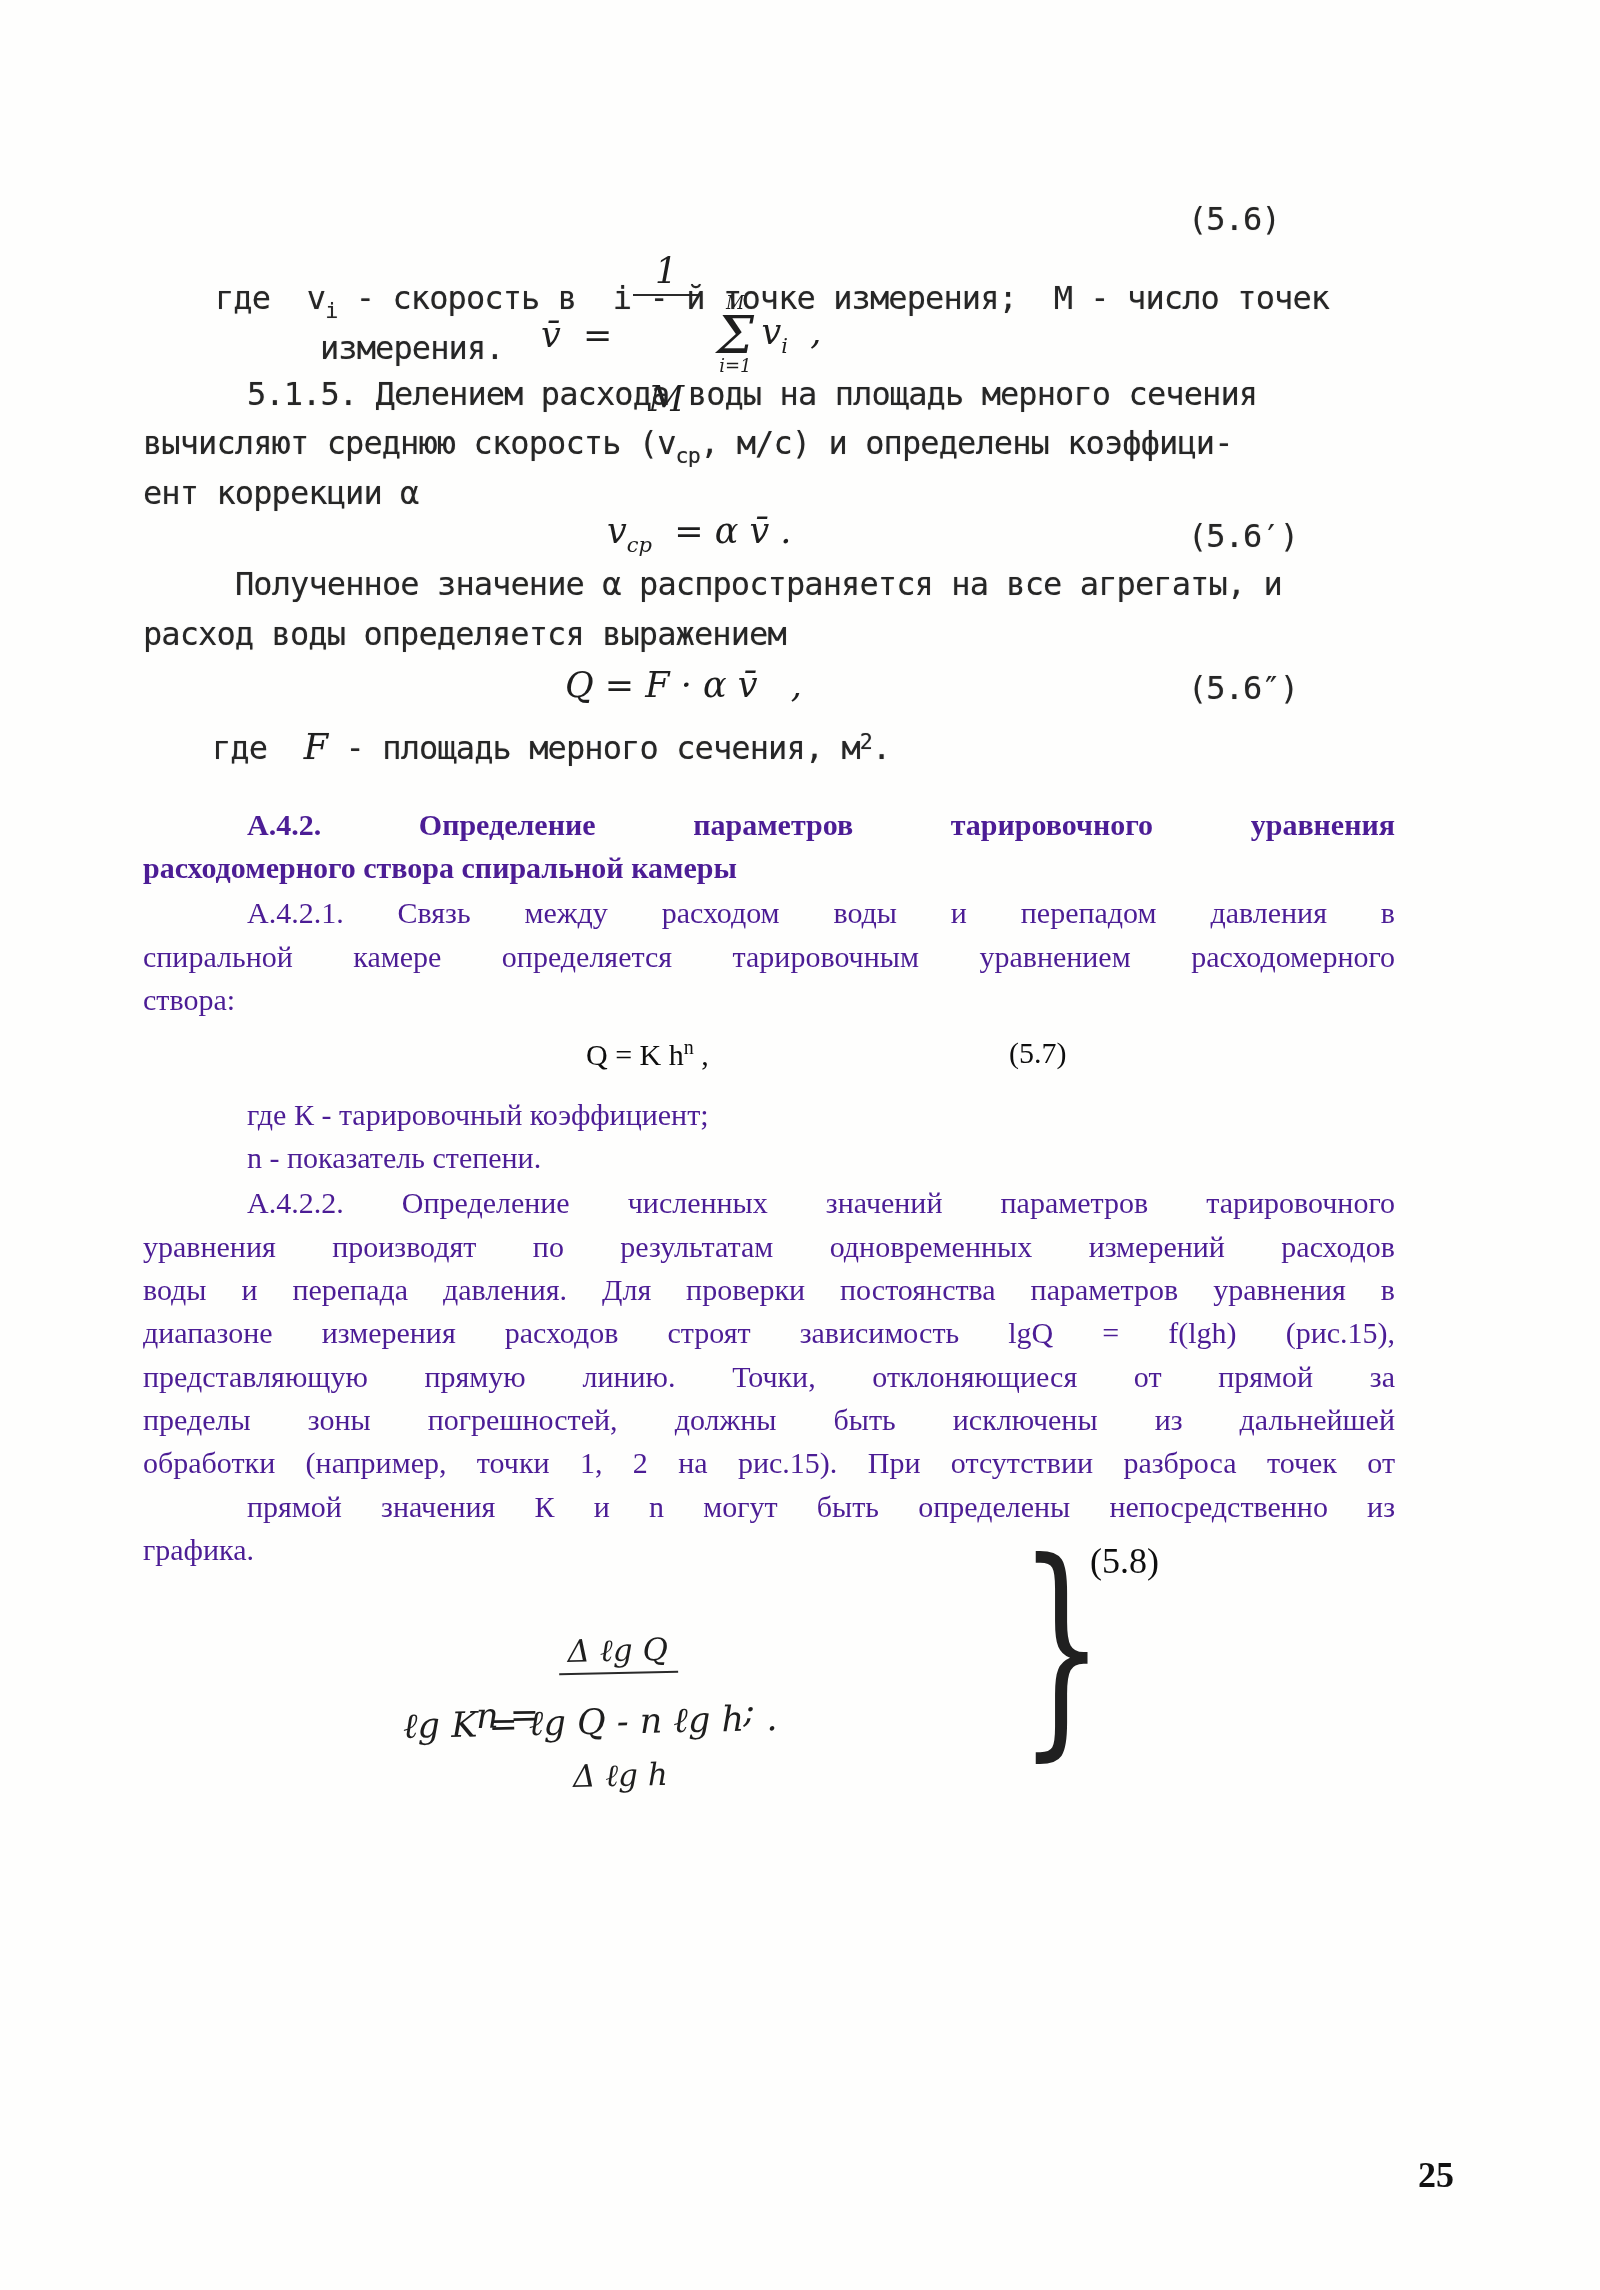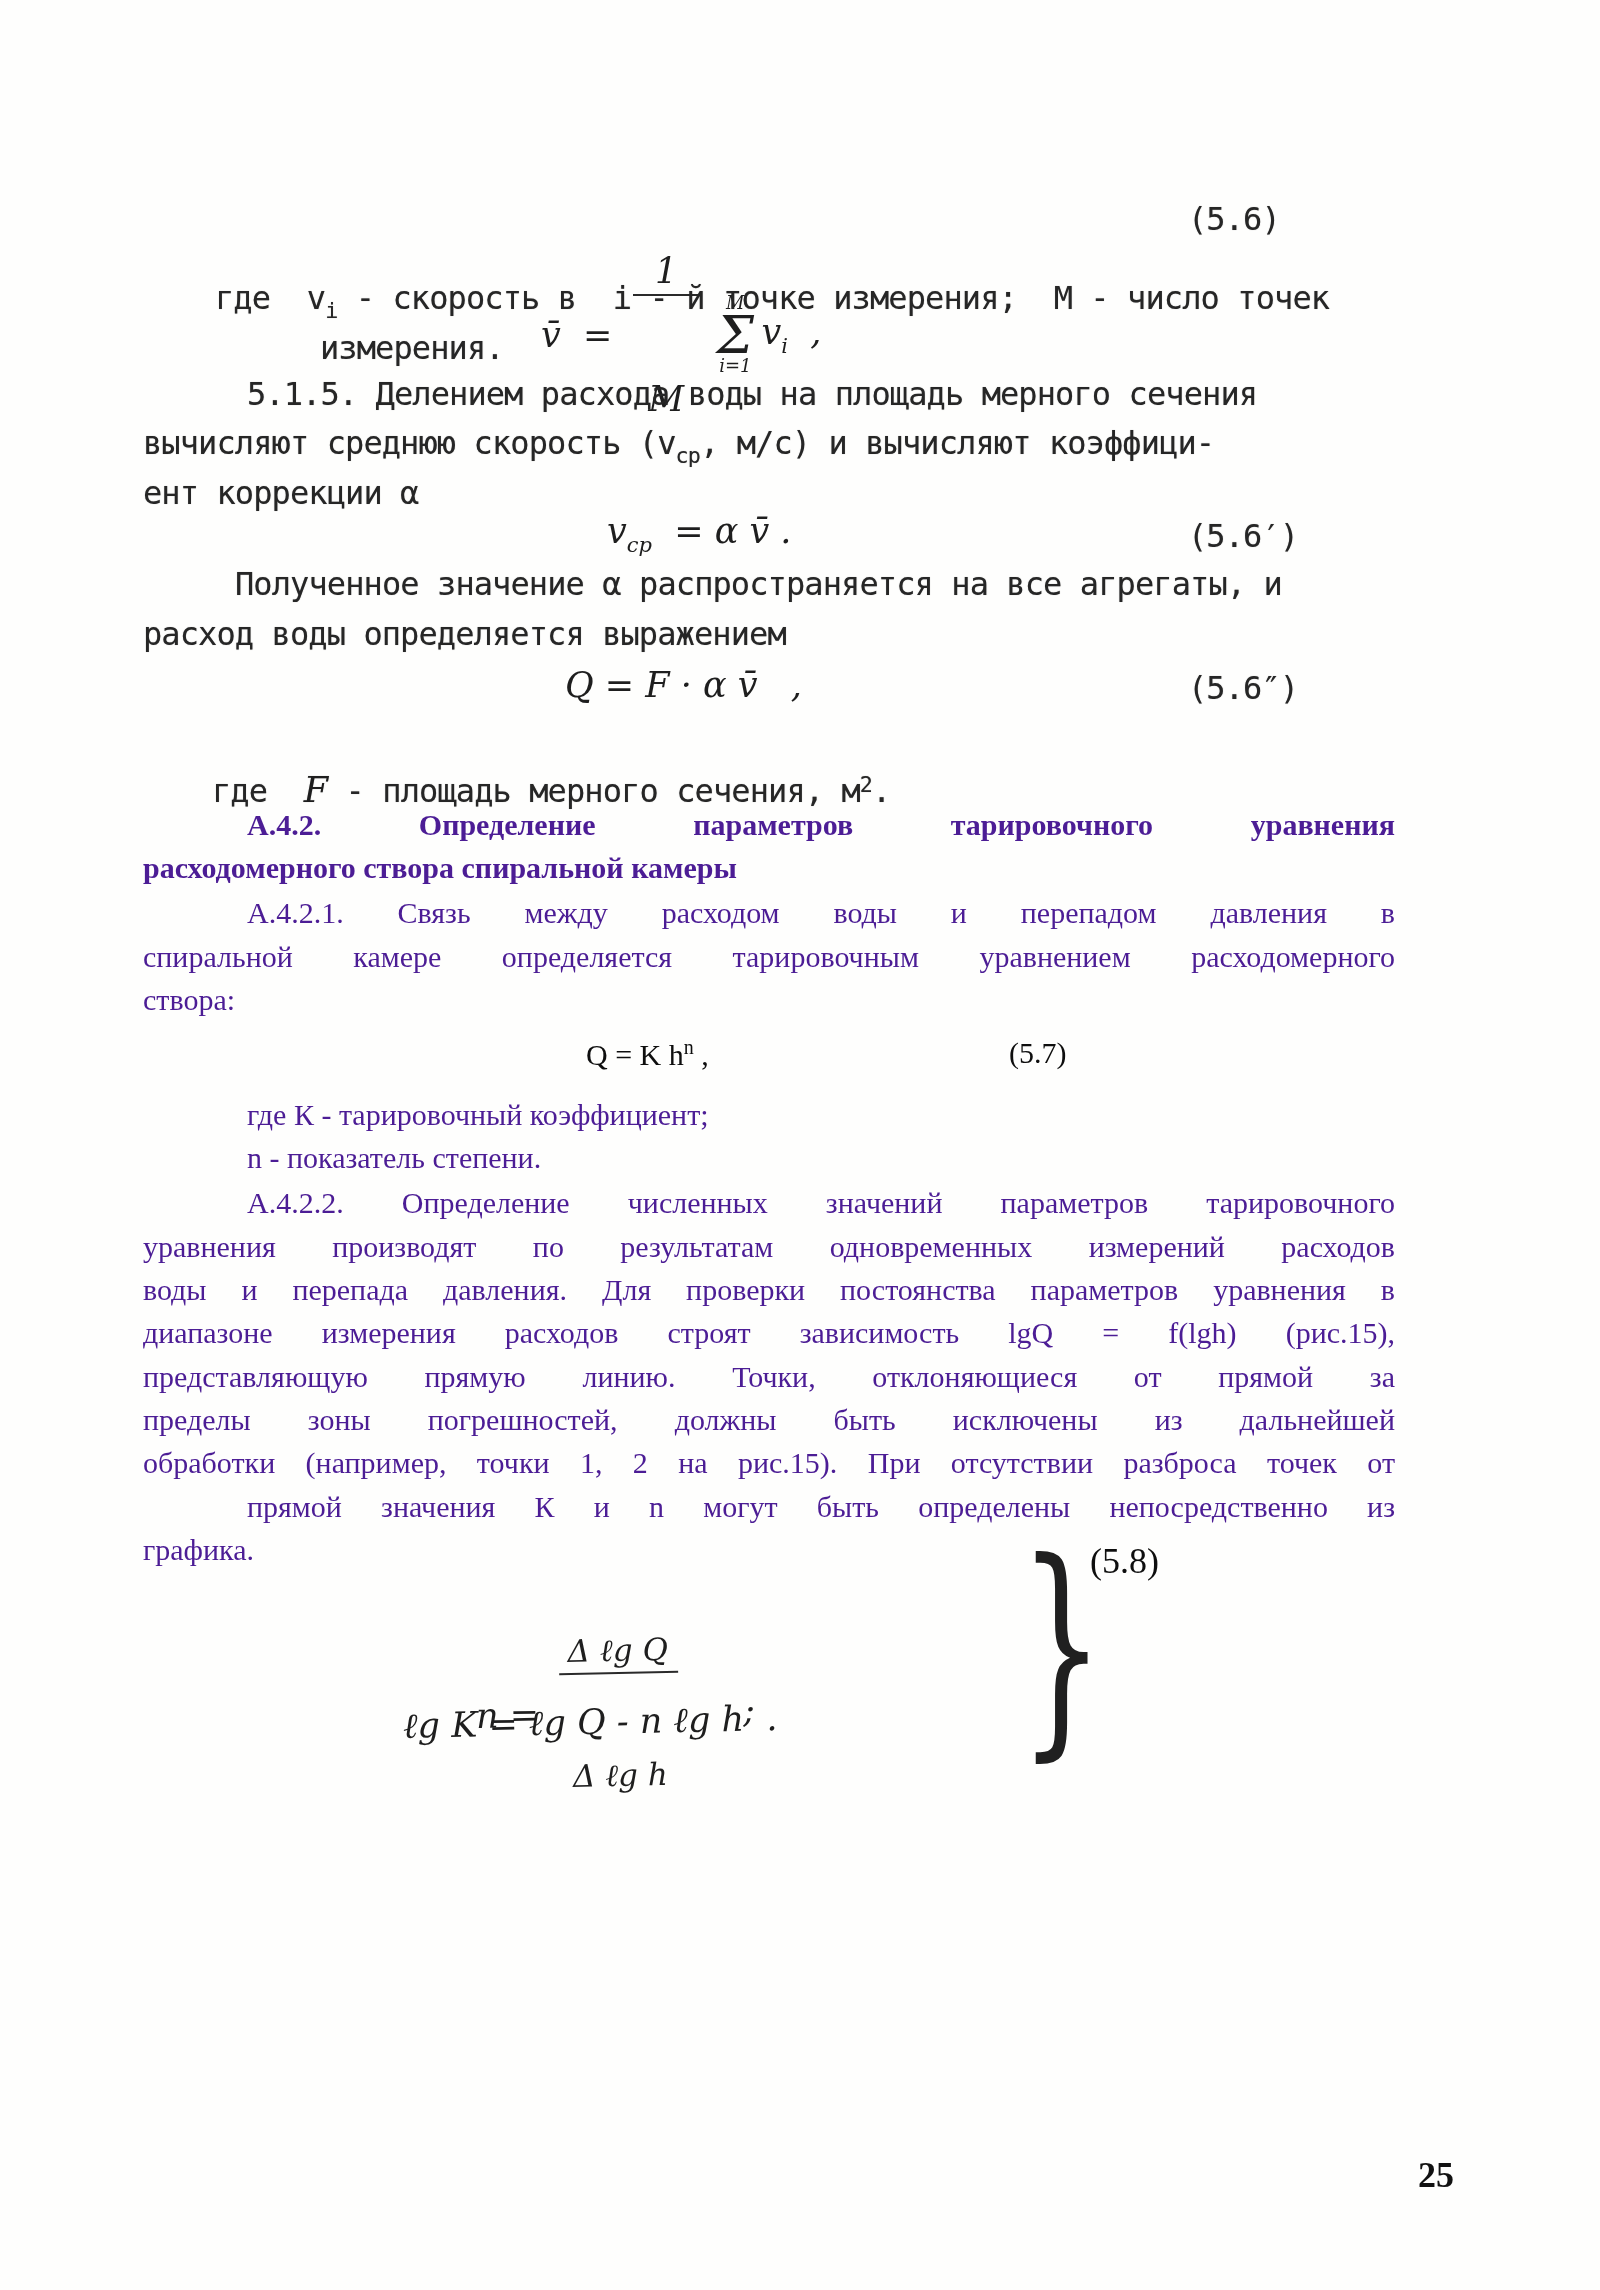--- a/index.html
+++ b/index.html
@@ -70,33 +70,33 @@
       <span class="sigma">Σ</span>
       <span class="lim">i=1</span>
     </span>
     <span><span>v</span><sub>i</sub><span>  ,</span></span>
   </div>
   <div class="tw" style="left:1188px; top:200px;">(5.6)</div>
 
   <div class="tw" style="left:215px; top:279px;"><span>где  v</span><sub>i</sub><span> - скорость в  i - й точке измерения;  M - число точек</span></div>
   <div class="tw" style="left:320px; top:329px;">измерения.</div>
   <div class="tw" style="left:247px; top:375px;">5.1.5. Делением расхода воды на площадь мерного сечения</div>
-  <div class="tw" style="left:143px; top:424px;"><span>вычисляют среднюю скорость (v</span><sub>ср</sub><span>, м/с) и вычисляют коэффици-</span></div>
+  <div class="tw" style="left:143px; top:424px;"><span>вычисляют среднюю скорость (v</span><sub>ср</sub><span>, м/с) и определены коэффици-</span></div>
   <div class="tw" style="left:143px; top:474px;">ент коррекции α</div>
 
   <div class="hw" style="left:607px; top:511px;"><span>v</span><sub>ср</sub><span>  = α v̄ .</span></div>
   <div class="tw" style="left:1188px; top:517px;">(5.6′)</div>
 
   <div class="tw" style="left:235px; top:565px;">Полученное значение α распространяется на все агрегаты, и</div>
   <div class="tw" style="left:143px; top:615px;">расход воды определяется выражением</div>
 
   <div class="hw" style="left:565px; top:665px;">Q = F · α v̄   ,</div>
   <div class="tw" style="left:1188px; top:669px;">(5.6″)</div>
 
-  <div class="tw" style="left:212px; top:727px;margin-top:43px;"><span>где  </span><span class="hw" style="position:static;">F</span><span> - площадь мерного сечения, м</span><sup>2</sup><span>.</span></div>
+  <div class="tw" style="left:212px; top:727px;"><span>где  </span><span class="hw" style="position:static;">F</span><span> - площадь мерного сечения, м</span><sup>2</sup><span>.</span></div>
 
   <div class="sline bold jl ind" style="top:808px;">А.4.2. Определение параметров тарировочного уравнения</div>
   <div class="sline bold" style="top:851px;">расходомерного створа спиральной камеры</div>
 
   <div class="sline jl ind" style="top:896px;">А.4.2.1. Связь между расходом воды и перепадом давления в</div>
   <div class="sline" style="top:983px;">створа:</div>
   <div class="sline jl" style="top:940px;">спиральной камере определяется тарировочным уравнением расходомерного</div>
 
   <div class="sr" style="left:586px; top:1036px;"><span>Q = K h</span><sup>n</sup><span> ,</span></div>
   <div class="sr" style="left:1009px; top:1036px;">(5.7)</div>

